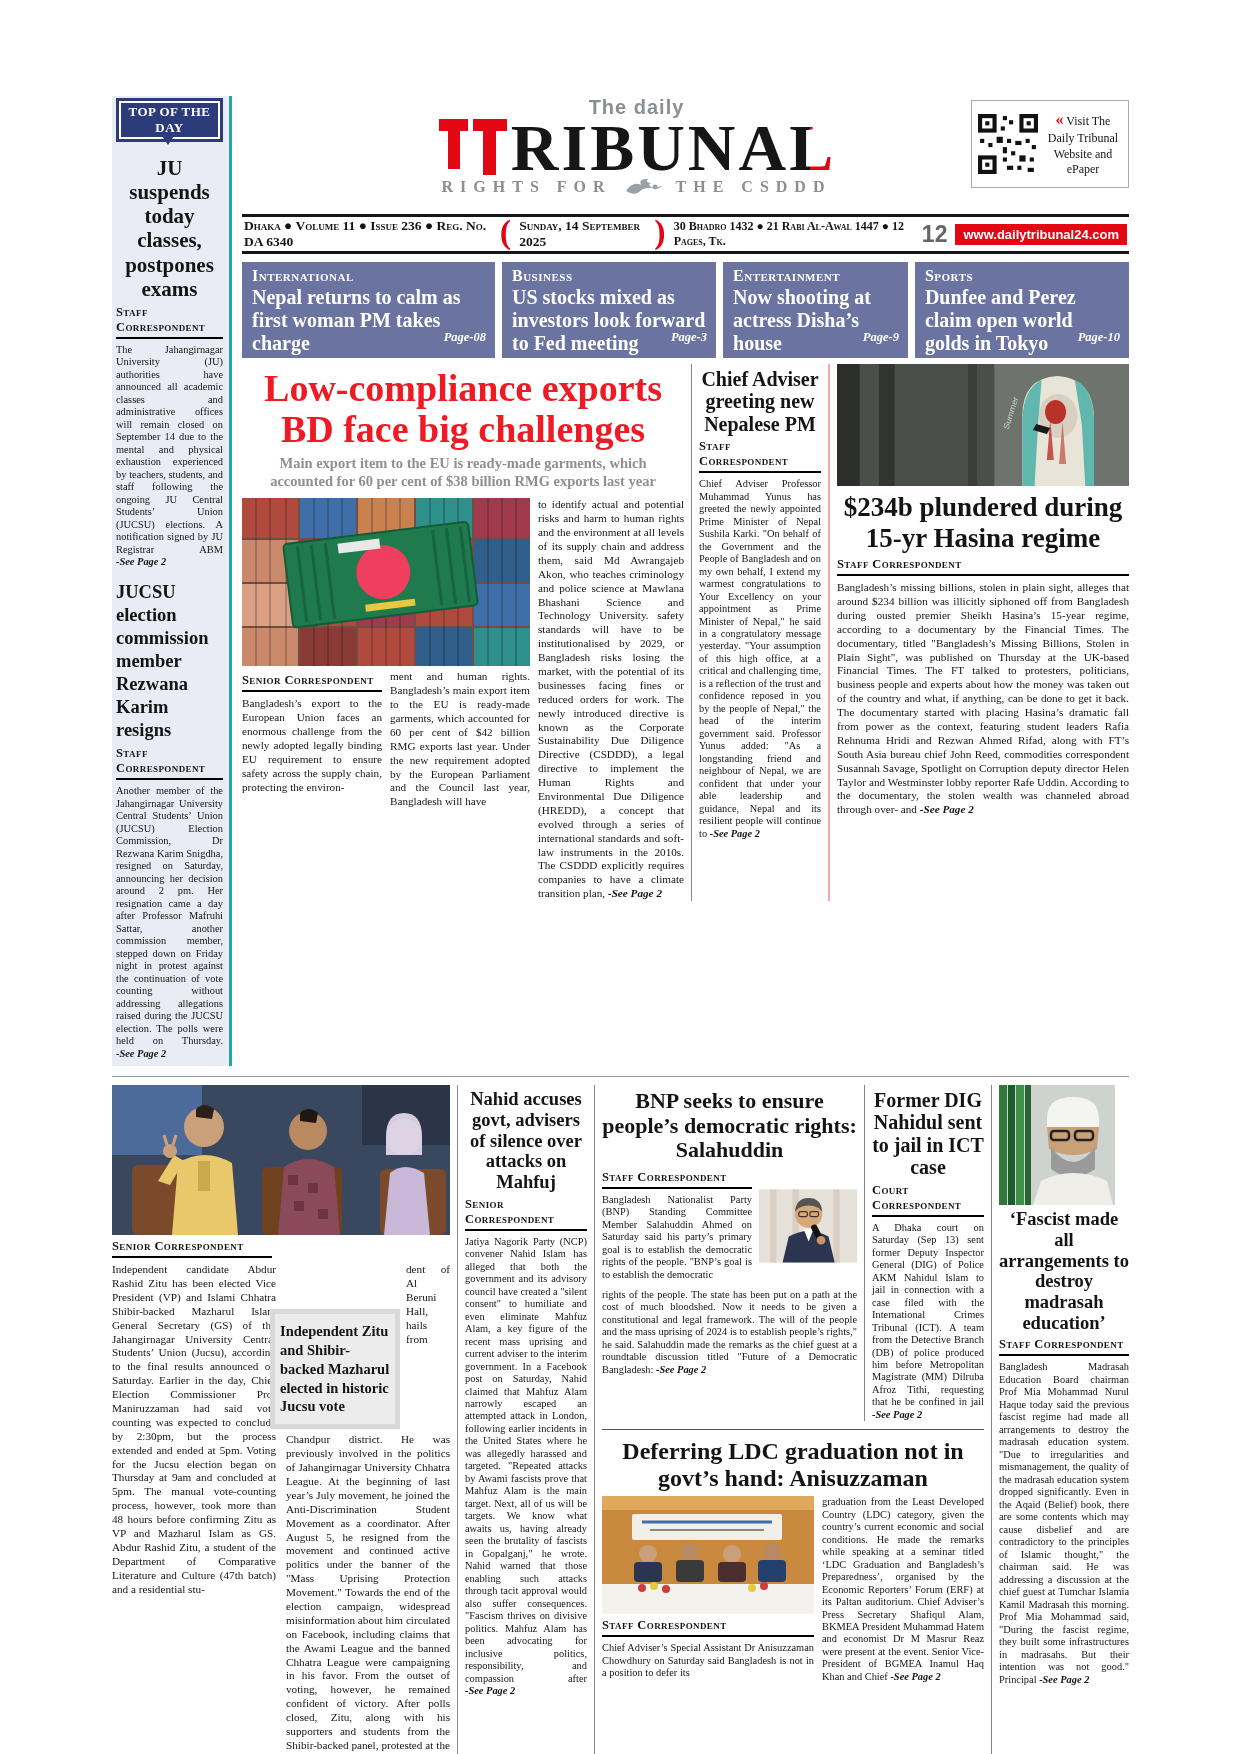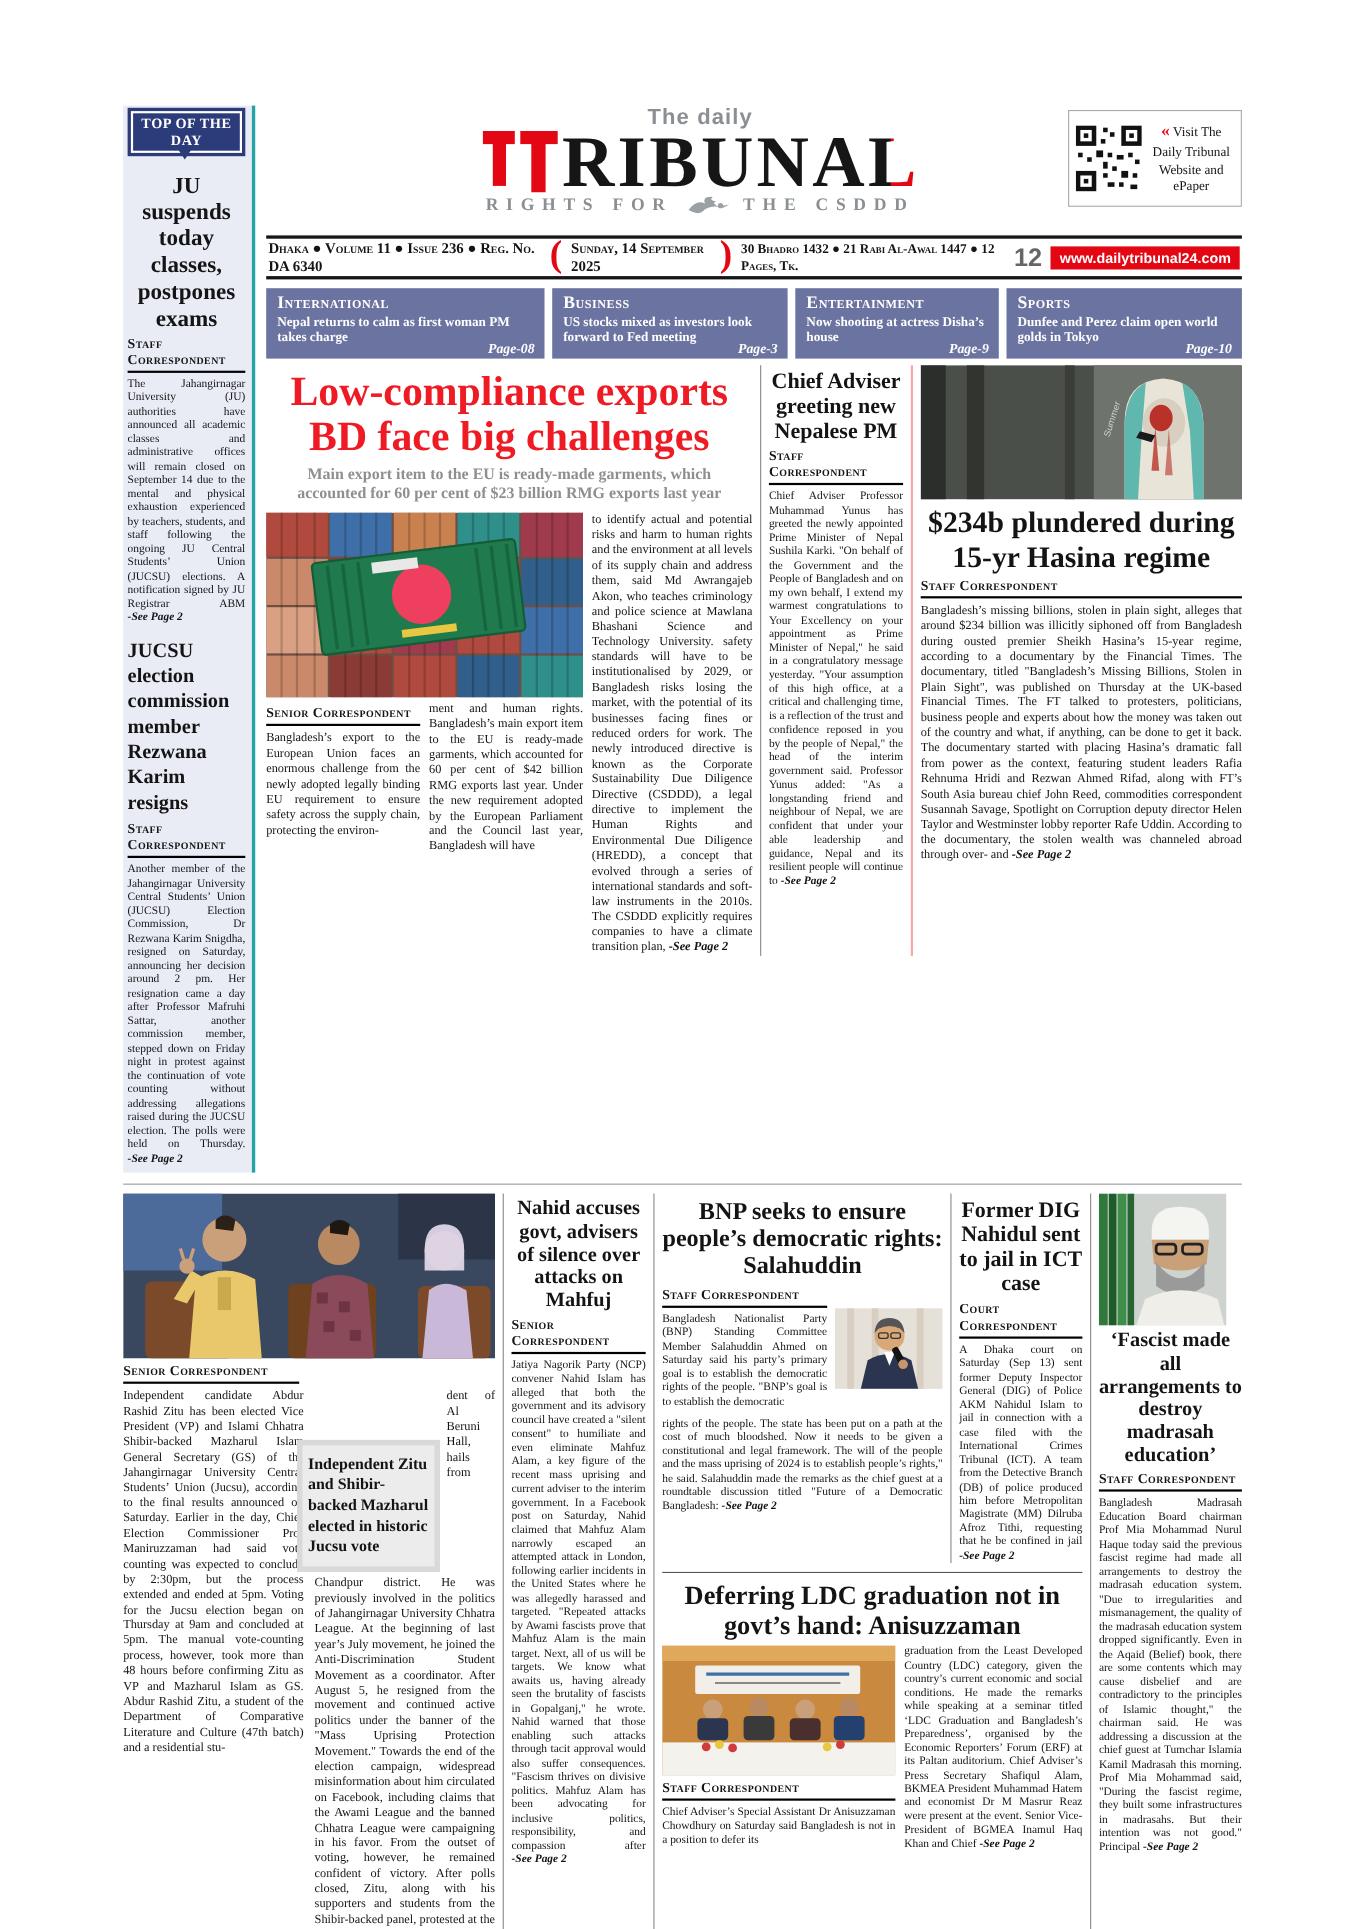--- a/index.html
+++ b/index.html
@@ -43,22 +43,22 @@
   .dateline{border-top:3px solid #161616;border-bottom:3px solid #161616;display:flex;align-items:center;
             gap:8px;padding:1px 2px;font-variant:small-caps;font-weight:bold;font-size:13.5px;margin-top:2px;}
   .paren{color:#e30613;font-size:34px;font-weight:bold;line-height:18px;transform:translateY(-2px);}
   .price{font-size:23px;color:#666;font-family:"Liberation Sans",sans-serif;font-weight:bold;font-variant:normal;}
   .site{background:#e30613;color:#fff;padding:3px 8px;font-variant:normal;font-size:13px;
         font-family:"Liberation Sans",sans-serif;font-weight:bold;}
   
   .teasers{display:grid;grid-template-columns:1.3fr 1.1fr .95fr 1.1fr;gap:7px;margin:8px 0 6px;}
   .teaser{background:#6b74a0;color:#fff;padding:5px 10px 3px;position:relative;min-height:56px;cursor:pointer;}
   .teaser-section{font-variant:small-caps;font-size:16px;font-weight:bold;letter-spacing:.5px;}
-  .teaser-headline{font-weight:bold;font-size:12px;line-height:1.15;margin-top:1px;}
-  .teaser-page{position:absolute;right:9px;bottom:1px;font-style:italic;font-weight:bold;font-size:12.5px;}
+  .teaser-headline{font-weight:bold;font-size:20px;line-height:1.15;margin-top:1px;}
+  .teaser-page{position:absolute;right:9px;bottom:13px;font-style:italic;font-weight:bold;font-size:12.5px;}
   
   .content-row{display:flex;margin-top:2px;}
   .lead{width:442px;min-width:442px;}
   .chief{width:122px;min-width:122px;border-left:1px solid #888;border-right:2px solid #fca5a5;
          padding:0 7px;margin:0 7px;}
   .hasina{flex:1;min-width:0;}
   .lead-headline{color:#ee1b24;font-size:38px;font-weight:bold;text-align:center;line-height:1.08;margin:4px 2px;}
   .lead-sub{color:#8f8f8f;font-weight:bold;text-align:center;font-size:14.5px;line-height:1.25;margin:2px 8px 8px;}
   .lead-main{display:flex;gap:8px;}
   .lead-left{width:288px;min-width:288px;}
@@ -210,21 +210,21 @@
           <div class="teaser-section">Sports</div>
           <div class="teaser-headline">Dunfee and Perez claim open world golds in Tokyo</div>
           <div class="teaser-page">Page-10</div>
         </div>
       </div>
 
       <div class="content-row">
 
         <div class="lead">
           <div class="lead-headline">Low-compliance exports BD face big challenges</div>
-          <div class="lead-sub">Main export item to the EU is ready-made garments, which accounted for 60 per cent of $23 billion RMG exports last year</div>
+          <div class="lead-sub">Main export item to the EU is ready-made garments, which accounted for 60 per cent of $38 billion RMG exports last year</div>
           <div class="lead-main">
             <div class="lead-left">
               <svg class="photo" width="288" height="168" viewBox="0 0 288 168">
                 <rect width="288" height="168" fill="#6f4f44"></rect>
                 <g>
                   <rect x="0" y="0" width="56" height="40" fill="#b04a3e"></rect>
                     <rect x="58" y="0" width="56" height="40" fill="#3f6fa8"></rect>
                   <rect x="116" y="0" width="56" height="40" fill="#c98150"></rect>
                     <rect x="174" y="0" width="56" height="40" fill="#2f8f8a"></rect>
                   <rect x="232" y="0" width="56" height="40" fill="#a03b4e"></rect>

